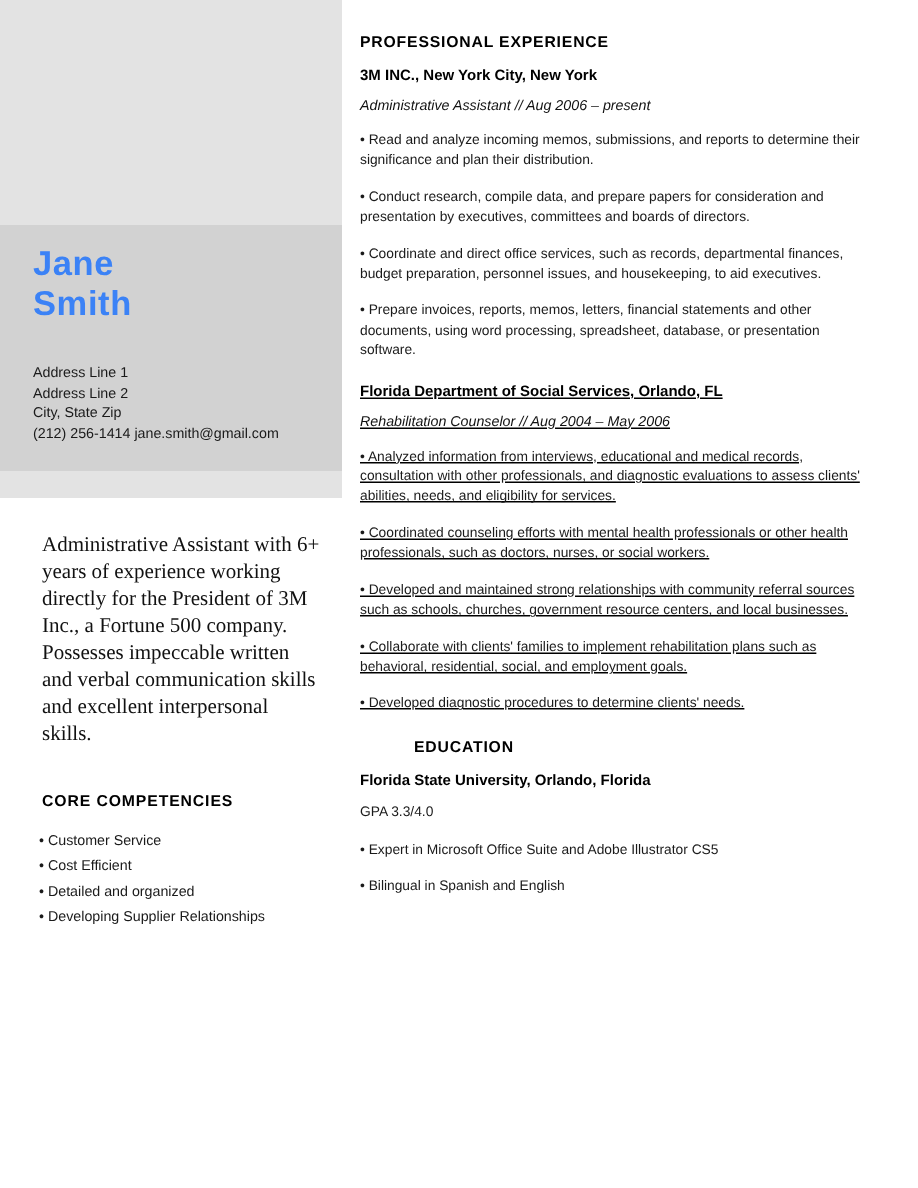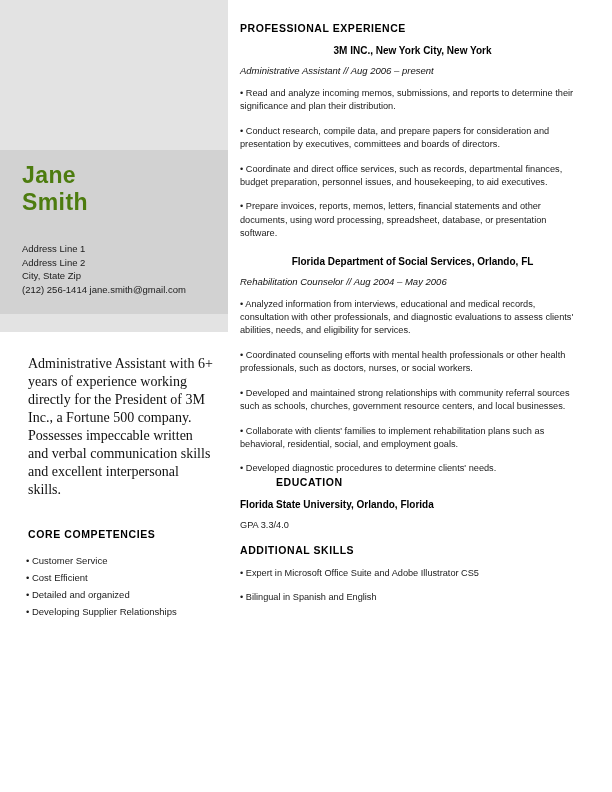--- a/index.html
+++ b/index.html
@@ -59,21 +59,21 @@
     position: absolute;
     left: 22px;
     top: 162px;
     width: 200px;
   }
   .name-first, .name-last {
     font-size: 23px;
     font-weight: bold;
     line-height: 27px;
     letter-spacing: 0.4px;
-    color: #4d7c0f;
+    color: #3b82f6;
   }
   .contact-block {
     position: absolute;
     left: 22px;
     top: 242px;
     width: 200px;
     font-size: 9.5px;
     line-height: 13.5px;
     color: #1a1a1a;
   }
@@ -117,47 +117,48 @@
     width: 345px;
   }
   .section-title {
     font-size: 10.5px;
     font-weight: bold;
     letter-spacing: 0.55px;
     color: #000;
     margin: 0 0 11px 0;
   }
   .section-title.spaced {
+    margin-top: 16px;
     padding-left: 36px;
   }
   .job-title {
     font-size: 10px;
     font-weight: bold;
     color: #000;
     margin: 0 0 9px 0;
-    text-align: center;
   }
   .job-role {
     font-size: 9.5px;
     font-style: italic;
     color: #111;
     margin: 0 0 11px 0;
   }
   .bullet {
     font-size: 9.2px;
     line-height: 13.4px;
     color: #1a1a1a;
     margin: 0 0 11px 0;
     text-align: left;
   }
   .bullet:last-child {
     margin-bottom: 0;
   }
   .gap-before {
     margin-top: 15px;
+    text-decoration: underline;
   }
   .edu-school {
     font-size: 10px;
     font-weight: bold;
     color: #000;
     margin: 0 0 10px 0;
   }
   .edu-degree {
     font-size: 9.5px;
     font-style: italic;
@@ -232,20 +233,19 @@
       <div class="bullet">• Collaborate with clients' families to implement rehabilitation plans such as behavioral, residential, social, and employment goals.</div>
       <div class="bullet">• Developed diagnostic procedures to determine clients' needs.</div>
     </div>
 
     <div class="section-title spaced">EDUCATION</div>
     <div>
       <div class="edu-school">Florida State University, Orlando, Florida</div>
       <div class="edu-gpa">GPA 3.3/4.0 </div>
     </div>
 
-    <div class="section-title">ADDITIONAL SKILLS</div>
     <div>
       <div class="skill">• Expert in Microsoft Office Suite and Adobe Illustrator CS5</div>
       <div class="skill">• Bilingual in Spanish and English</div>
     </div>
 
   </div>
 </div>
 
 </body></html>

